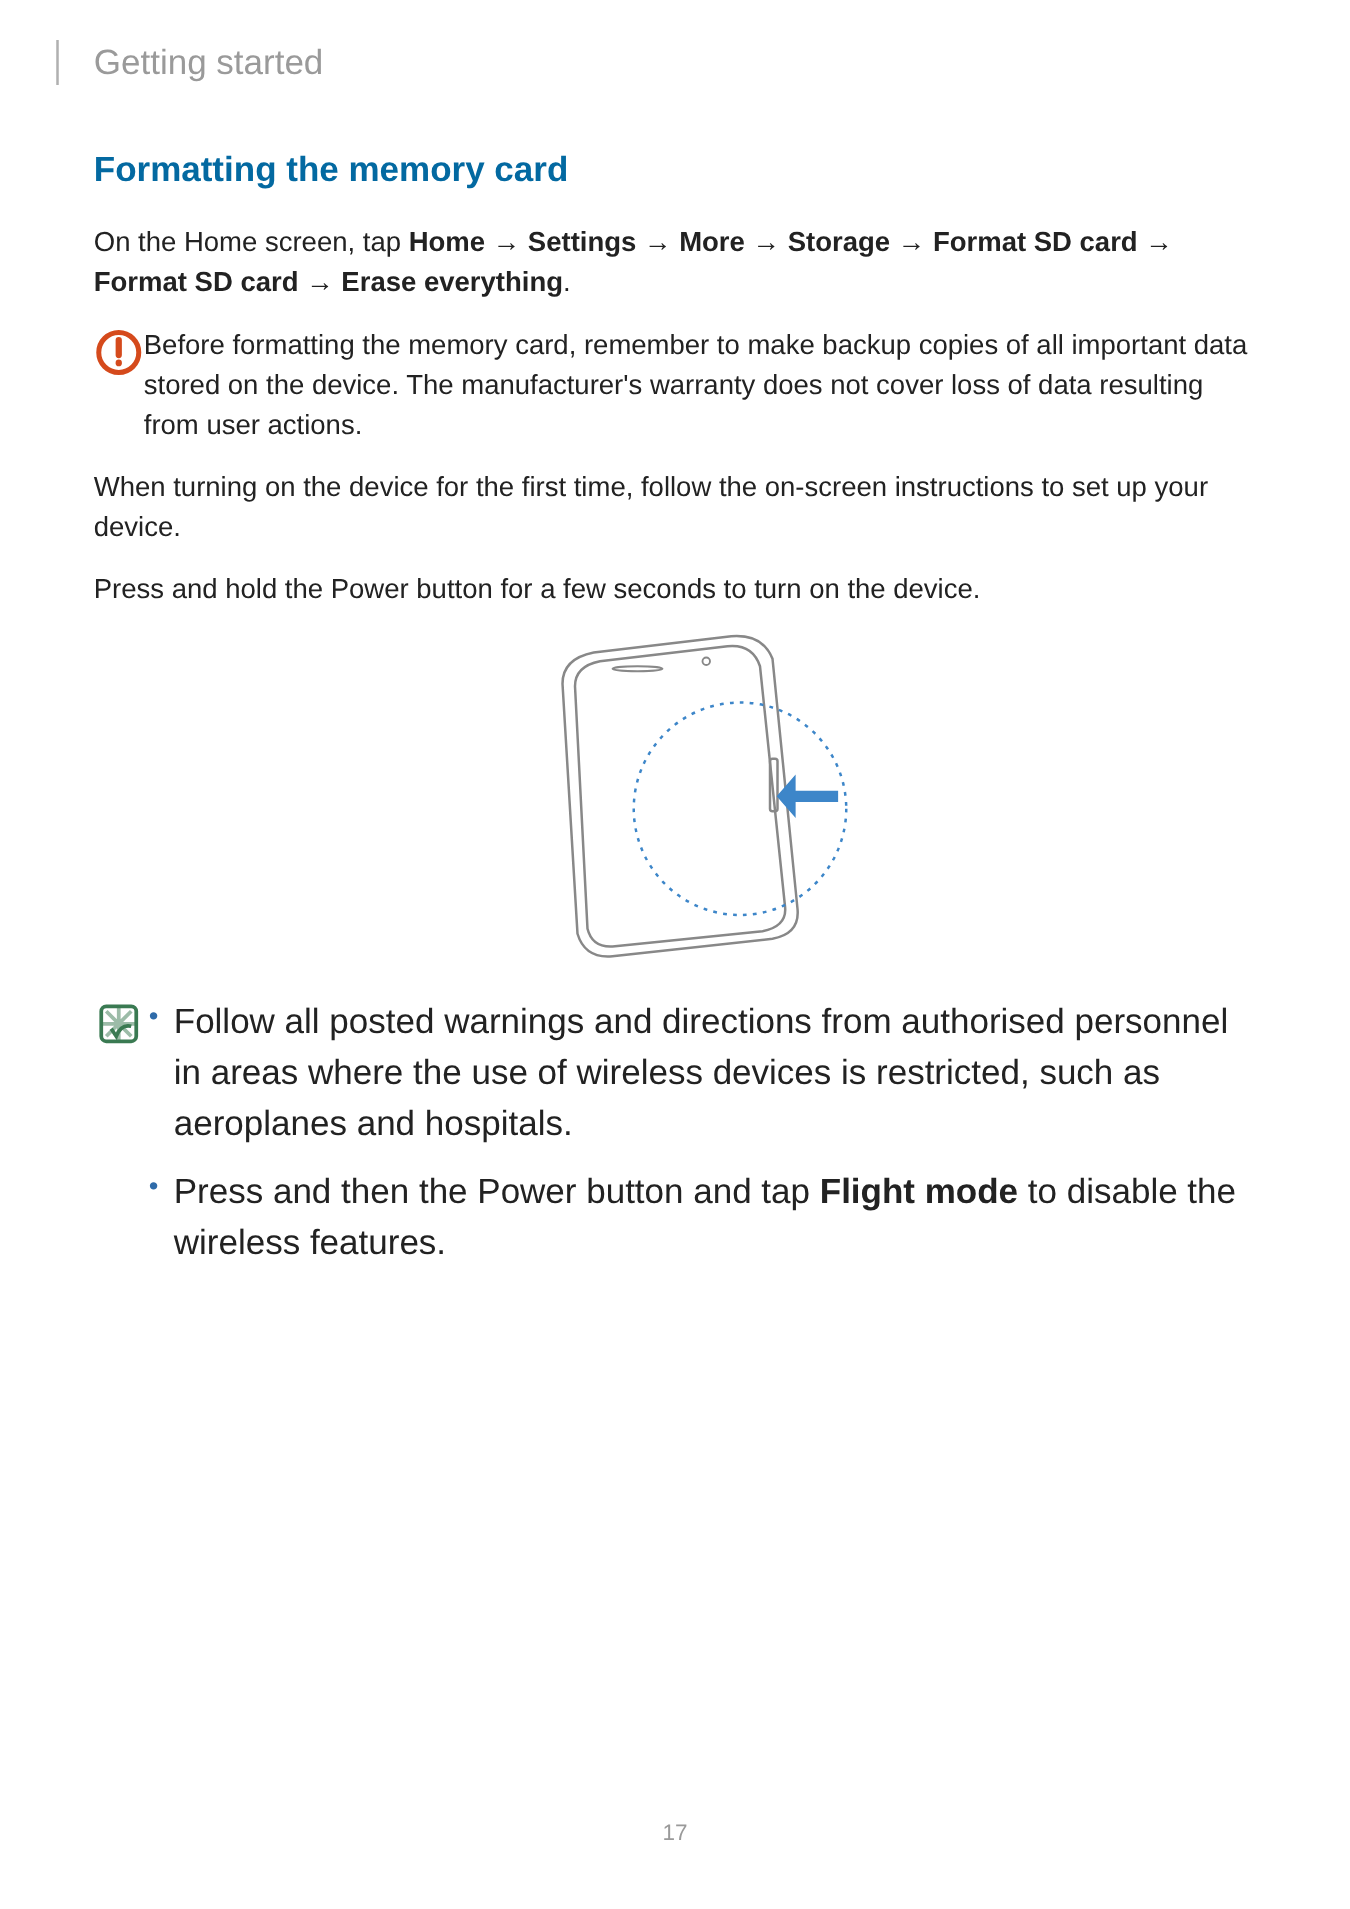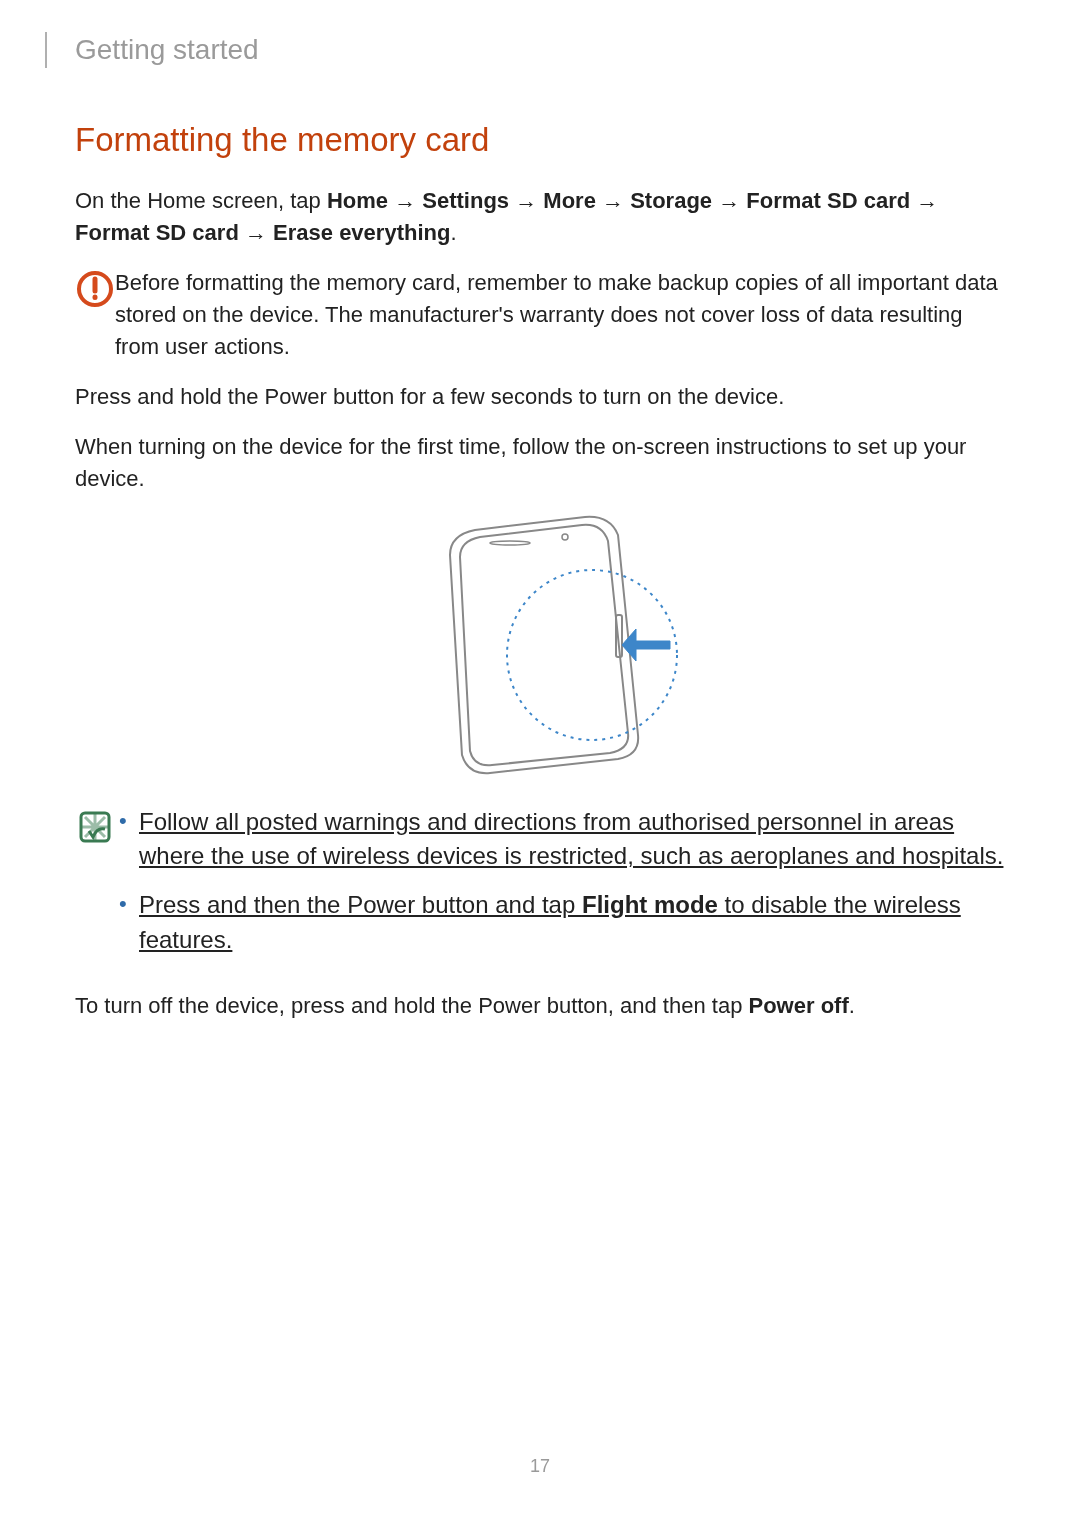--- a/index.html
+++ b/index.html
@@ -26,23 +26,23 @@
       width: 2px;
       height: 36px;
       background: #b0b0b0;
     }
     .header-title {
       margin-left: 28px;
       color: #9a9a9a;
       font-size: 28px;
     }
     .h2 {
-      color: #c2410c;
-      font-size: 33px;
-      font-weight: 400;
+      color: #0369a1;
+      font-size: 28px;
+      font-weight: 700;
       margin-bottom: 22px;
     }
     .h1 {
       color: #2f6ba9;
       font-size: 44px;
       font-weight: 700;
       margin-top: 60px;
       margin-bottom: 24px;
       letter-spacing: -0.5px;
     }
@@ -74,23 +74,22 @@
       justify-content: center;
       margin: 20px 0 30px 0;
     }
     .bullet-list {
       list-style: none;
     }
     .bullet-list li {
       position: relative;
       padding-left: 24px;
       margin-bottom: 14px;
-      font-size: 24px;
+      font-size: 28px;
       line-height: 1.45;
-      text-decoration: underline;
     }
     .bullet-list li::before {
       content: "•";
       position: absolute;
       left: 4px;
       top: 0;
       color: #2f6ba9;
       font-size: 22px;
     }
     .page-number {
@@ -137,22 +136,22 @@
       <svg class="caution-icon" width="40" height="40" viewBox="0 0 40 40">
         <circle cx="20" cy="20" r="16"></circle>
         <path d="M20 10 L20 22"></path>
         <path d="M20 28 L20 28.5"></path>
       </svg>
     </div>
     <div class="callout-text">Before formatting the memory card, remember to make backup copies of all important data stored on the device. The manufacturer's warranty does not cover loss of data resulting from user actions.</div>
   </div>
 
 
+  <p>When turning on the device for the first time, follow the on-screen instructions to set up your device.</p>
   <p>Press and hold the Power button for a few seconds to turn on the device.</p>
-  <p>When turning on the device for the first time, follow the on-screen instructions to set up your device.</p>
 
   <div class="image-holder">
     <svg width="300" height="260" viewBox="0 0 300 260">
 
       <path d="M 60 40 Q 60 20 85 15 L 195 2 Q 220 0 228 20 L 248 220 Q 250 240 228 244 L 100 258 Q 78 260 72 240 Z" fill="none" stroke="#888" stroke-width="2"></path>
       <path d="M 70 42 Q 70 26 90 22 L 192 10 Q 212 8 218 26 L 238 218 Q 240 234 220 238 L 102 250 Q 84 252 80 236 Z" fill="none" stroke="#888" stroke-width="2"></path>
 
       <ellipse cx="120" cy="28" rx="20" ry="2" fill="none" stroke="#888" stroke-width="1.5"></ellipse>
       <circle cx="175" cy="22" r="3" fill="none" stroke="#888" stroke-width="1.5"></circle>
 
@@ -175,18 +174,15 @@
     <div class="callout-text">
       <ul class="bullet-list">
         <li>Follow all posted warnings and directions from authorised personnel in areas where the use of wireless devices is restricted, such as aeroplanes and hospitals.</li>
         <li>
           <span>Press and then the Power button and tap </span><span class="bold">Flight mode</span><span> to disable the wireless features.</span>
         </li>
       </ul>
     </div>
   </div>
 
-  <p>
-    <span>To turn off the device, press and hold the Power button, and then tap </span><span class="bold">Power off</span><span>.</span>
-  </p>
 </div>
 
 <div class="page-number">17</div>
 
 </body></html>

